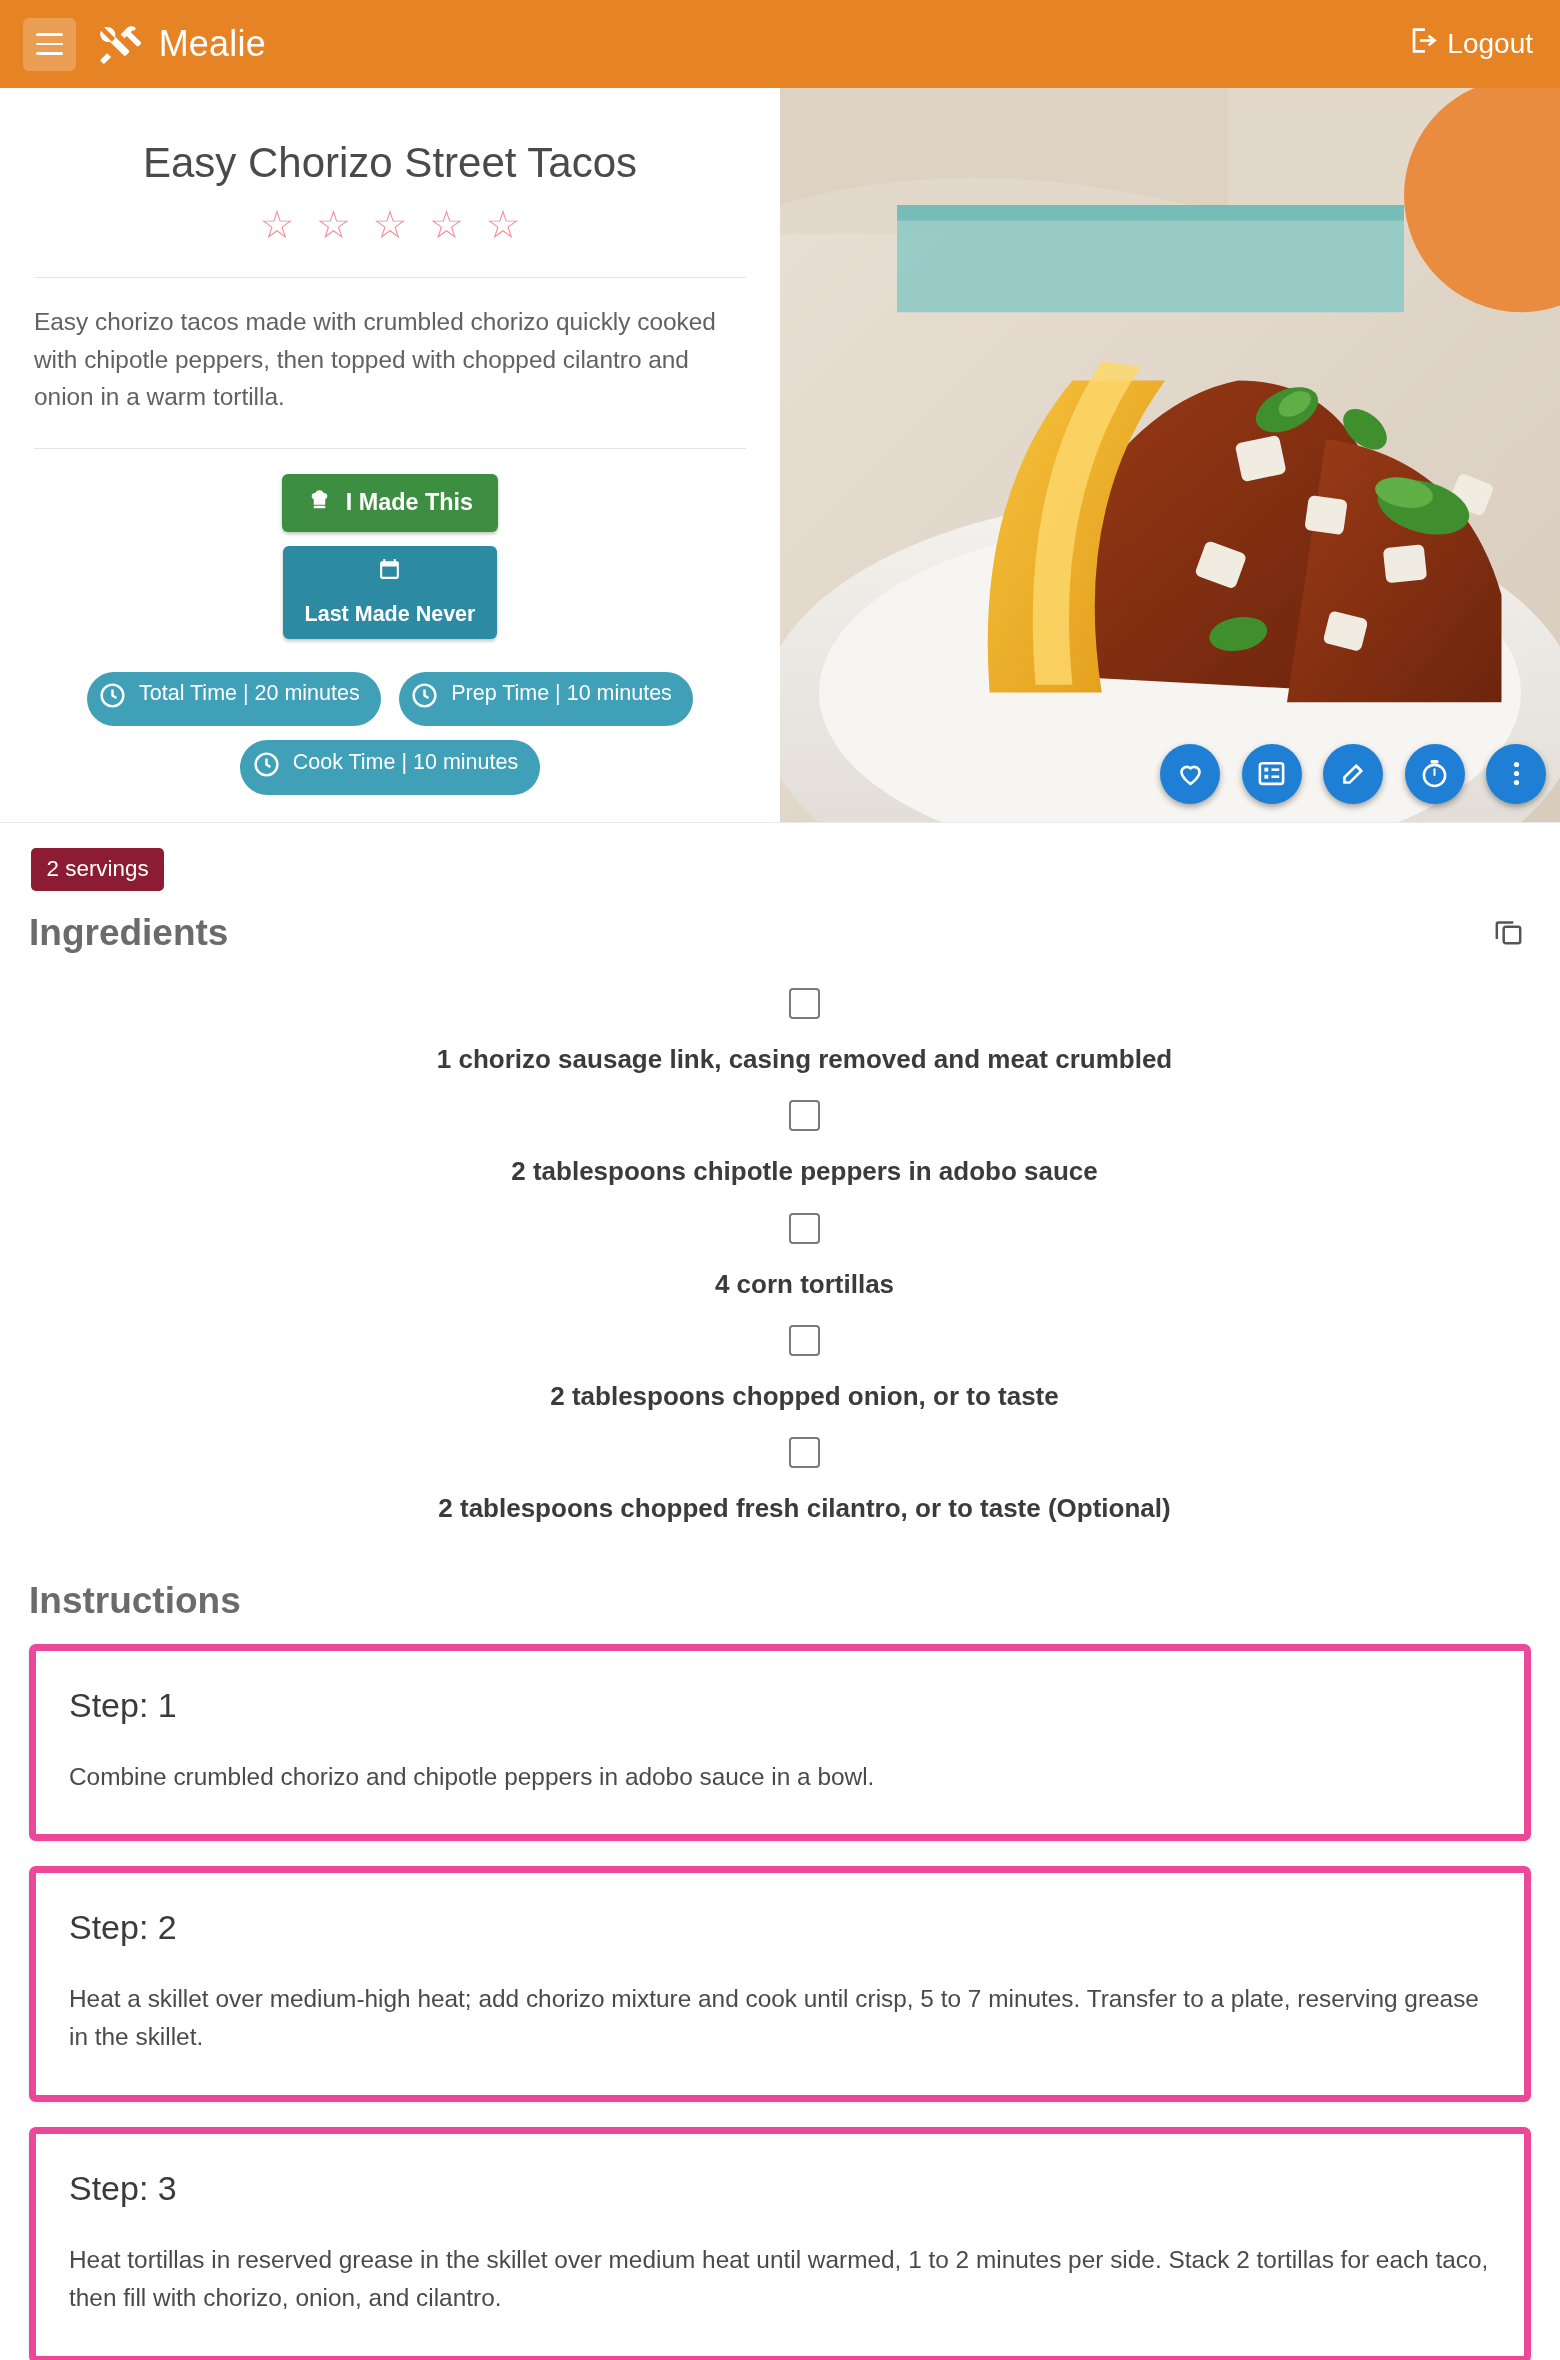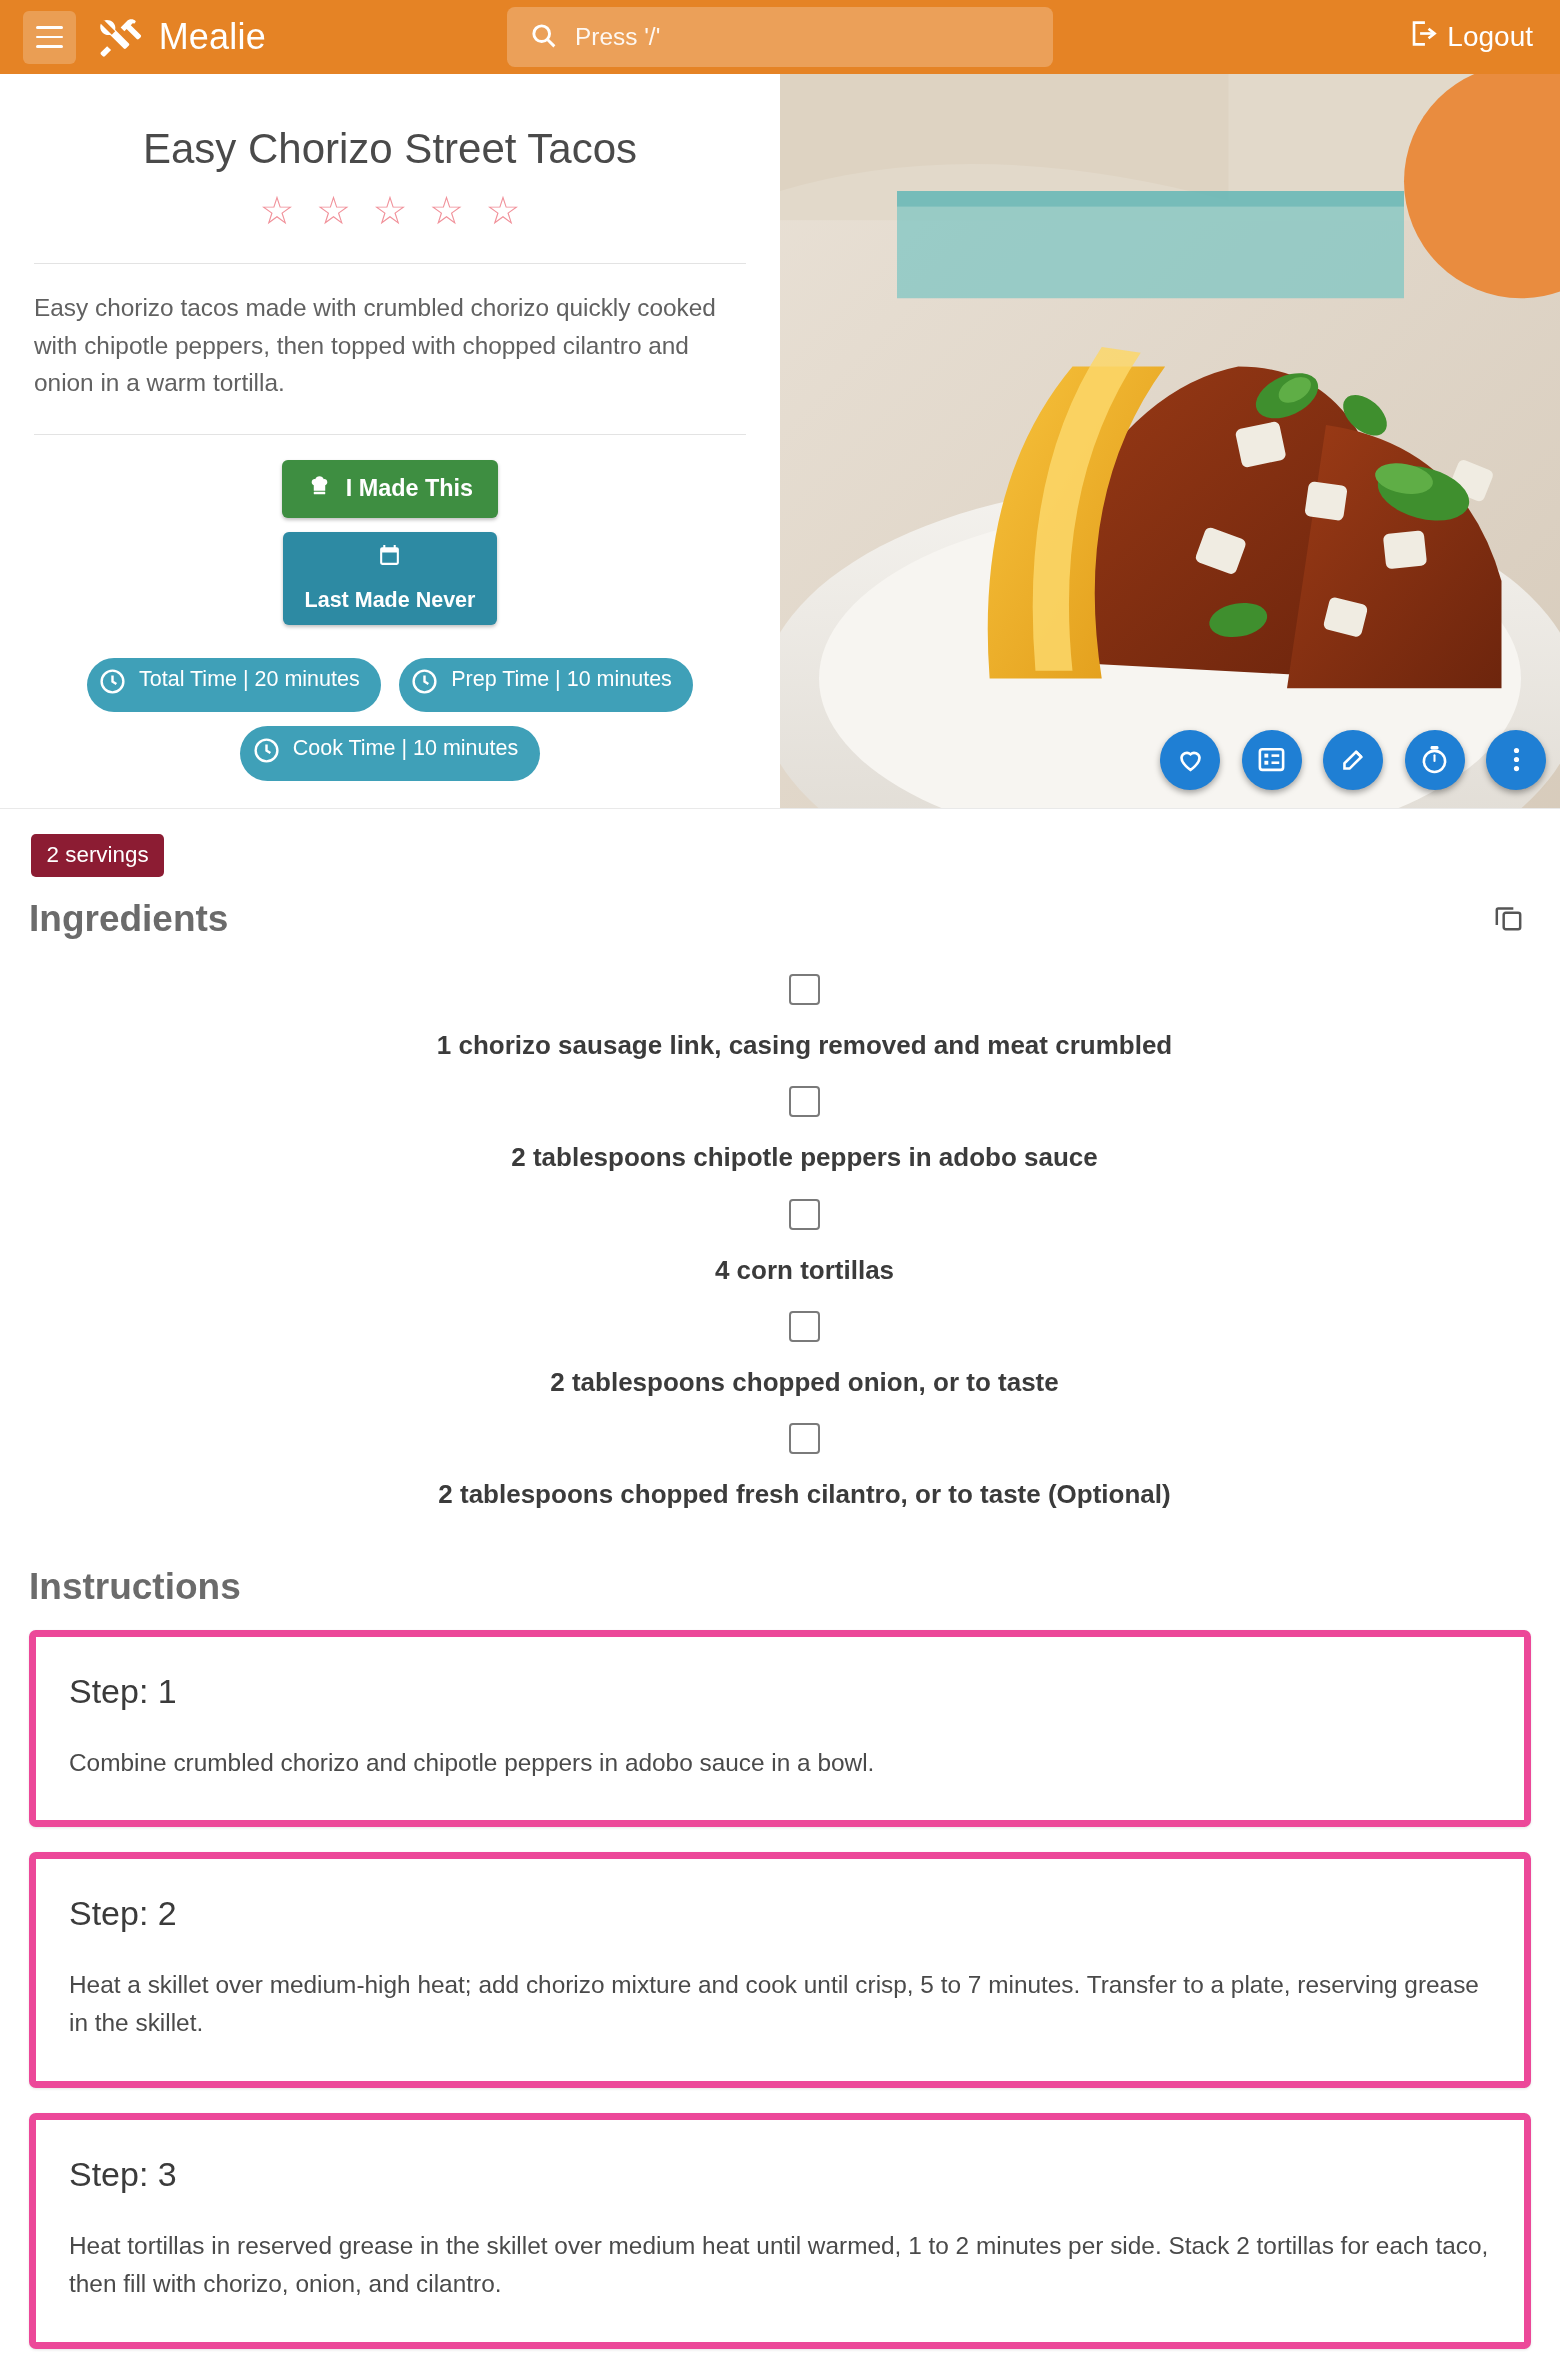--- a/index.html
+++ b/index.html
@@ -6,21 +6,21 @@
   html, body {
     margin: 0; padding: 0;
     width: 1560px;
     background: #ffffff;
     font-family: "Liberation Sans", sans-serif;
   }
   body { width: 1560px; min-height: 2360px; position: relative; overflow-x: hidden; }
 
   
   .appbar {
-    height: 74px;
+    height: 88px;
     background: #e58325;
     display: flex;
     align-items: center;
     padding: 0 23.4px;
     color: #fff;
     position: relative;
   }
   .hamburger {
     width: 53px; height: 53px;
     background: rgba(255,255,255,0.22);
@@ -176,29 +176,20 @@
   </div>
   <div class="brand-logo">
     <svg width="45" height="45" viewBox="0 0 24 24" fill="#fff">
       <path d="M3.5 2.5l6.2 6.2-1.8 1.8L2 4.6c-.6 1.6-.3 3.5 1 4.8 1.1 1.1 2.6 1.5 4 1.2l7.3 7.3c.3.3.8.3 1.1 0l1.6-1.6c.3-.3.3-.8 0-1.1l-7.3-7.3c.3-1.4-.1-2.9-1.2-4C7.2 2.7 5.3 2.3 3.7 2.9l-.2-.4z"></path>
       <path d="M20.7 3.3c-1.3-1.3-3.5-1.3-4.8 0l-3.3 3.3 2 2 1.2-1.2 5.4 5.4c.3.3.8.3 1.1 0l1-1c.3-.3.3-.8 0-1.1L18 5.4l1.2-1.2c.5.5 1 .5 1.5-.9z"></path>
       <path d="M5.4 16.6l-3.3 3.3c-.3.3-.3.8 0 1.1l1 1c.3.3.8.3 1.1 0l3.3-3.3-2.1-2.1z"></path>
     </svg>
   </div>
   <div class="brand-title">Mealie</div>
 
-  <div class="search-wrap">
-    <span>
-      <svg width="29" height="29" viewBox="0 0 24 24" fill="none" stroke="#ffffff" stroke-width="2.4">
-        <circle cx="10.5" cy="10.5" r="6.5"></circle>
-          <path d="M15.5 15.5L21 21"></path>
-      </svg>
-    </span>
-    <input class="search-input" type="text" placeholder="Press '/'" style="">
-  </div>
 
   <div class="logout">
     <span>
       <svg width="29" height="29" viewBox="0 0 24 24" fill="none" stroke="#fff" stroke-width="2.2">
         <path d="M14 3H5v18h9"></path>
           <path d="M17 8l5 4-5 4"></path>
           <path d="M22 12H10"></path>
       </svg>
     </span>
     <span>Logout</span>

